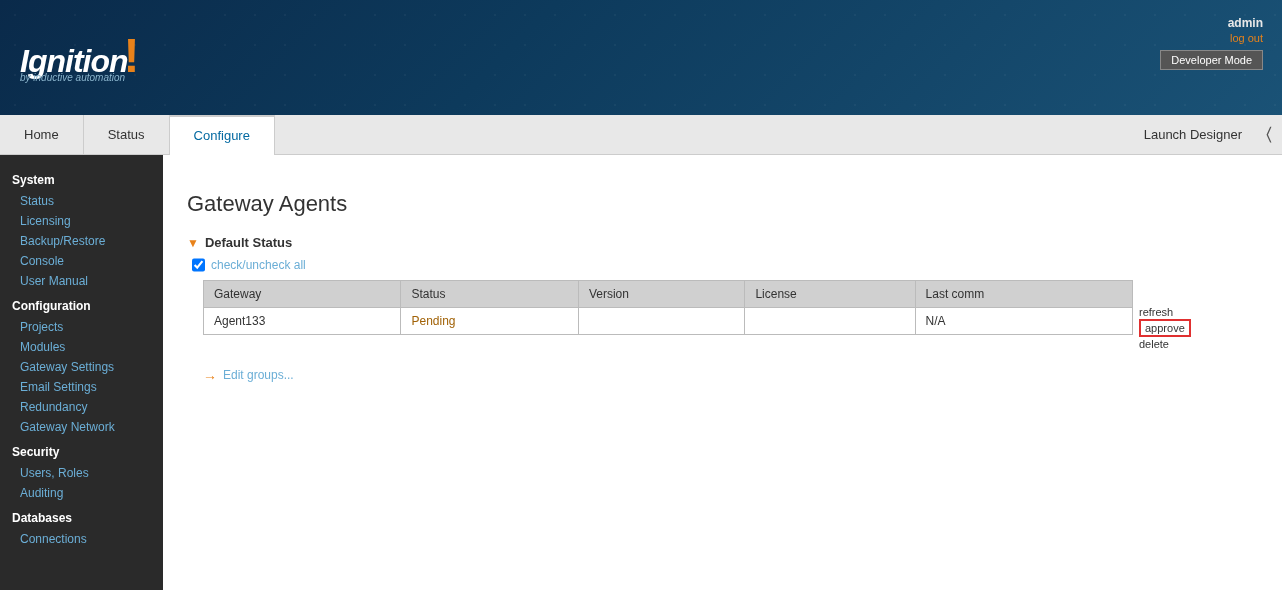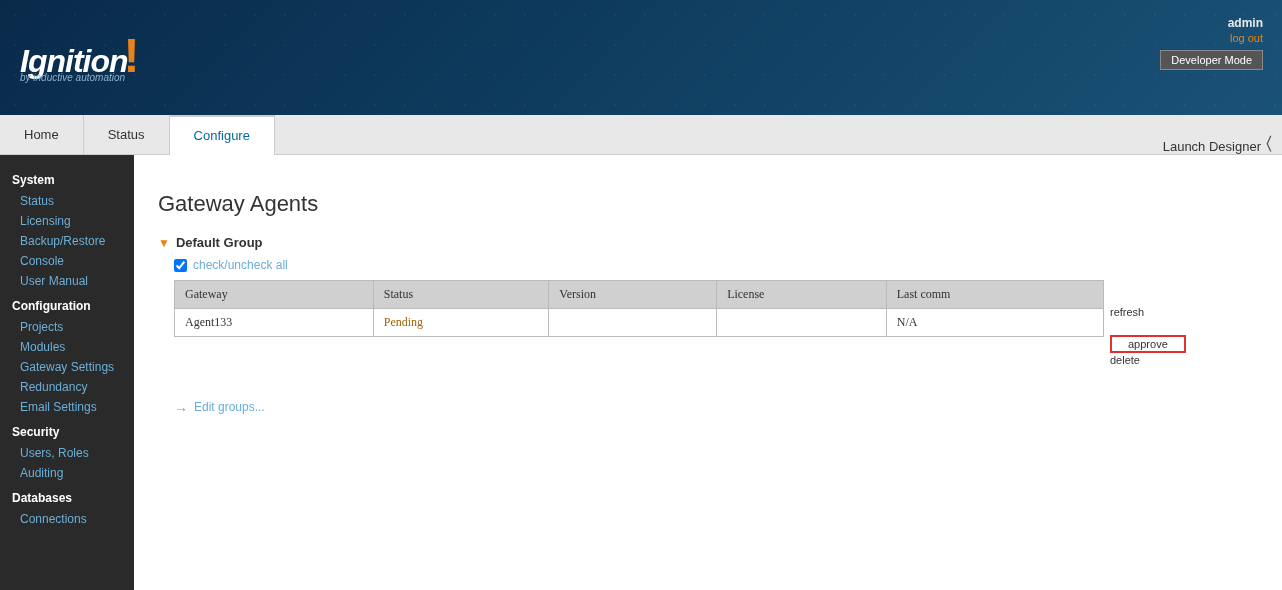--- a/index.html
+++ b/index.html
@@ -100,23 +100,23 @@
       color: #0369a1;
       font-weight: normal;
       border-top: 2px solid #ccc;
       border-bottom: none;
       margin-bottom: -1px;
       padding-bottom: 1px;
     }
     .nav-right {
       margin-left: auto;
       display: flex;
-      align-items: flex-end;
+      align-items: center;
       padding-right: 10px;
-      gap: 5px;
+      gap: 24px;
     }
     .launch-designer-btn {
       font-size: 13px;
       color: #333;
       cursor: pointer;
       background: none;
       border: none;
     }
     .wrench-icon {
       font-size: 18px;
@@ -125,21 +125,21 @@
     }
 
     
     .main-layout {
       display: flex;
       height: calc(590px - 115px - 40px);
     }
 
     
     .sidebar {
-      width: 134px;
+      width: 163px;
       background: #2a2a2a;
       overflow-y: auto;
       flex-shrink: 0;
       padding: 10px 0;
     }
     .sidebar-section-label {
       color: #ffffff;
       font-weight: bold;
       font-size: 12px;
       padding: 8px 12px 4px 12px;
@@ -178,38 +178,36 @@
       color: #e8821a;
       font-size: 12px;
     }
     .group-title {
       font-size: 13px;
       font-weight: bold;
       color: #333;
     }
     .check-uncheck-row {
       display: flex;
-      align-items: center;
       gap: 6px;
       margin-bottom: 8px;
-      margin-left: 16px;
+      margin-left: 5px;
     }
     .check-uncheck-link {
       color: #6baed6;
       font-size: 12px;
       cursor: pointer;
       text-decoration: none;
     }
 
     
     .agents-table {
       width: 930px;
       border-collapse: collapse;
       margin-left: 16px;
-      font-family: Liberation Serif, serif;
     }
     .agents-table th {
       background: #d0d0d0;
       border: 1px solid #bbb;
       padding: 6px 10px;
       text-align: left;
       font-size: 12px;
       color: #333;
       font-weight: normal;
     }
@@ -225,26 +223,26 @@
     }
     .status-pending {
       color: #a16207;
     }
     .action-link {
       display: block;
       font-size: 11px;
       color: #333;
       cursor: pointer;
       text-decoration: none;
-      margin-bottom: 17px;
+      margin-bottom: 1px;
     }
     .approve-btn {
       display: block;
       border: 2px solid #e03030;
-      padding: 1px 16px;
+      padding: 1px 4px;
       font-size: 11px;
       color: #333;
       cursor: pointer;
       margin-bottom: 1px;
       background: none;
       text-align: right;
     }
 
     
     .edit-groups-row {
@@ -318,37 +316,38 @@
     <a class="sidebar-item">Status</a>
     <a class="sidebar-item">Licensing</a>
     <a class="sidebar-item">Backup/Restore</a>
     <a class="sidebar-item">Console</a>
     <a class="sidebar-item">User Manual</a>
 
     <div class="sidebar-section-label">Configuration</div>
     <a class="sidebar-item">Projects</a>
     <a class="sidebar-item">Modules</a>
     <a class="sidebar-item">Gateway Settings</a>
+    <a class="sidebar-item">Email Settings</a>
     <a class="sidebar-item">Redundancy</a>
-    <a class="sidebar-item">Email Settings</a>
+    <a class="sidebar-item">Gateway Network</a>
 
     <div class="sidebar-section-label">Security</div>
     <a class="sidebar-item">Users, Roles</a>
     <a class="sidebar-item">Auditing</a>
 
     <div class="sidebar-section-label">Databases</div>
     <a class="sidebar-item">Connections</a>
   </div>
 
   <div class="content">
     <h1 class="page-title">Gateway Agents</h1>
 
     <div class="group-header">
       <span class="group-arrow">▼</span>
-      <span class="group-title">Default Group</span>
+      <span class="group-title">Default Status</span>
     </div>
 
     <div class="check-uncheck-row">
       <input type="checkbox" checked="" style="">
       <a class="check-uncheck-link">check/uncheck all</a>
     </div>
 
     <div class="table-with-actions">
       <table class="agents-table">
         <thead>

